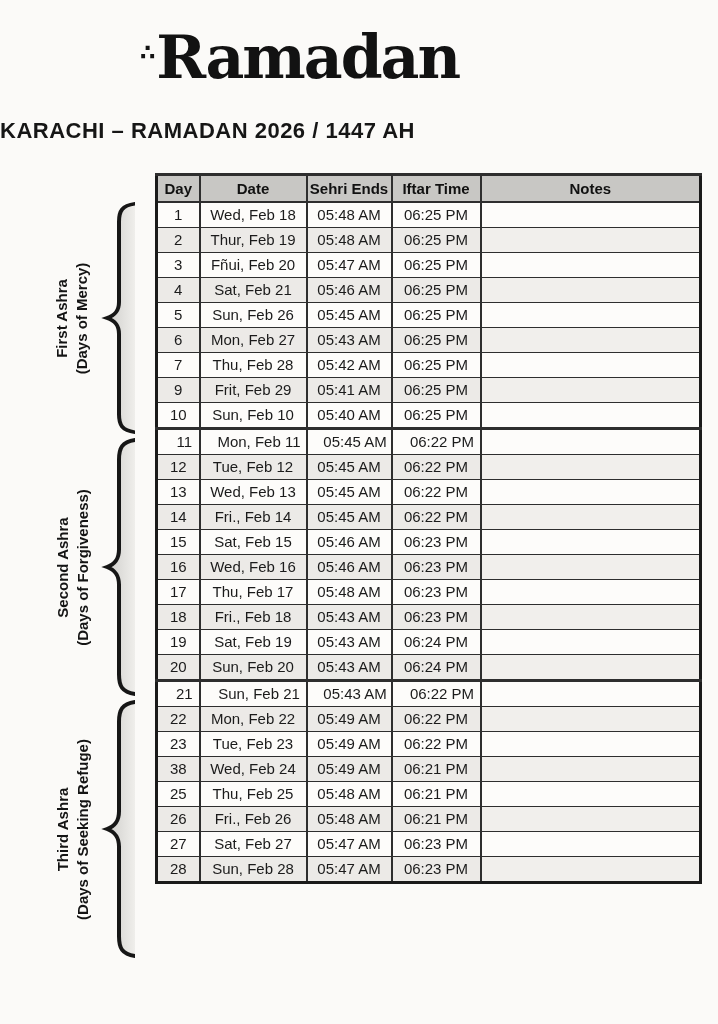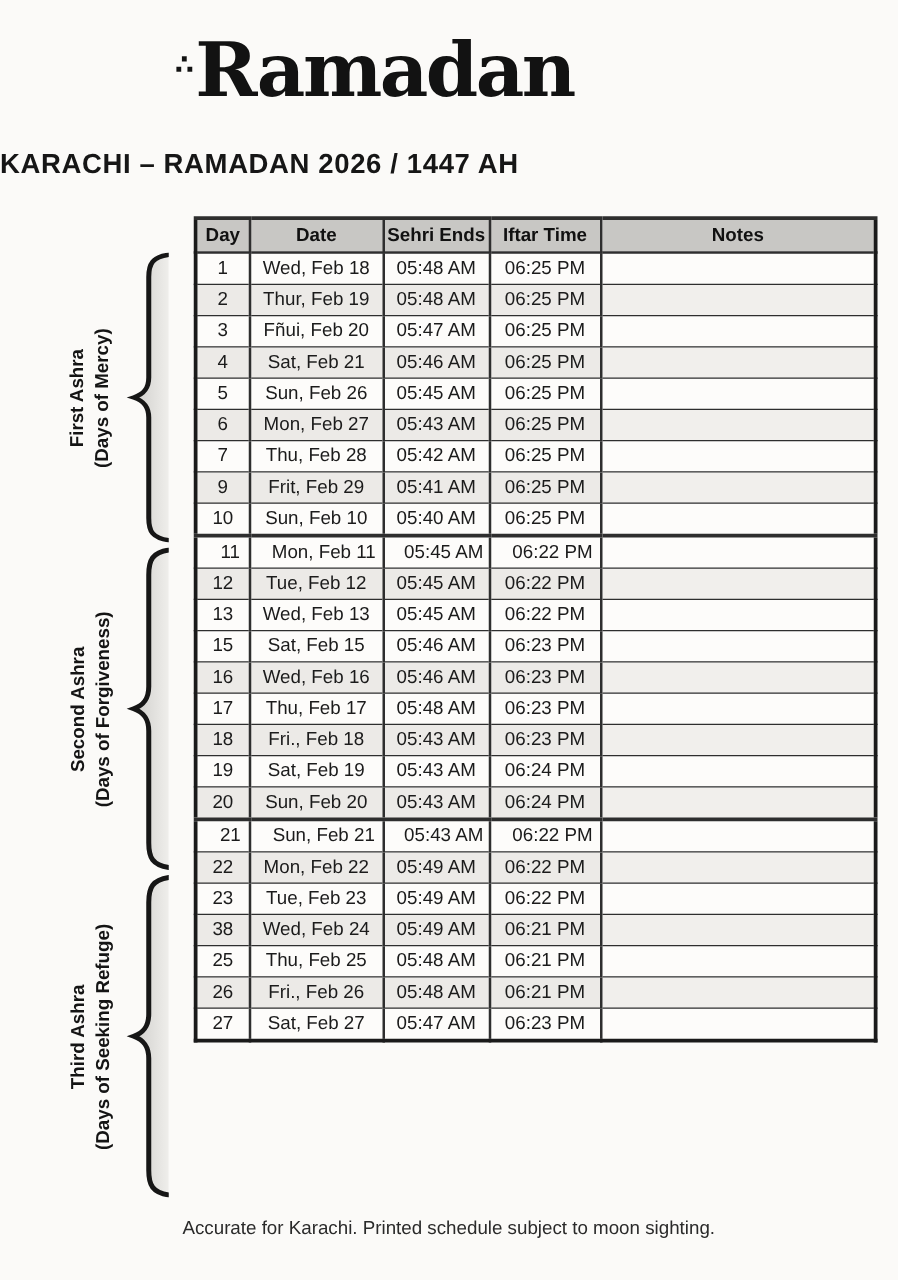--- a/index.html
+++ b/index.html
@@ -265,20 +265,27 @@
             <td>06:22 PM</td>
             <td class="notes"></td>
           </tr>
           <tr>
             <td>13</td>
             <td>Wed, Feb 13</td>
             <td>05:45 AM</td>
             <td>06:22 PM</td>
             <td class="notes"></td>
           </tr>
+          <tr class="alt">
+            <td>14</td>
+            <td>Fri., Feb 14</td>
+            <td>05:45 AM</td>
+            <td>06:22 PM</td>
+            <td class="notes"></td>
+          </tr>
           <tr>
             <td>15</td>
             <td>Sat, Feb 15</td>
             <td>05:46 AM</td>
             <td>06:23 PM</td>
             <td class="notes"></td>
           </tr>
           <tr class="alt">
             <td>16</td>
             <td>Wed, Feb 16</td>
@@ -356,18 +363,24 @@
             <td>06:21 PM</td>
             <td class="notes"></td>
           </tr>
           <tr>
             <td>27</td>
             <td>Sat, Feb 27</td>
             <td>05:47 AM</td>
             <td>06:23 PM</td>
             <td class="notes"></td>
           </tr>
+          <tr class="alt">
+            <td>28</td>
+            <td>Sun, Feb 28</td>
+            <td>05:47 AM</td>
+            <td>06:23 PM</td>
+            <td class="notes"></td>
+          </tr>
         </tbody>
     </table>
   </div>
 
-  <div class="footer">Accurate for Karachi. Printed schedule subject to moon sighting.</div>
 </div>
 
 </body></html>

